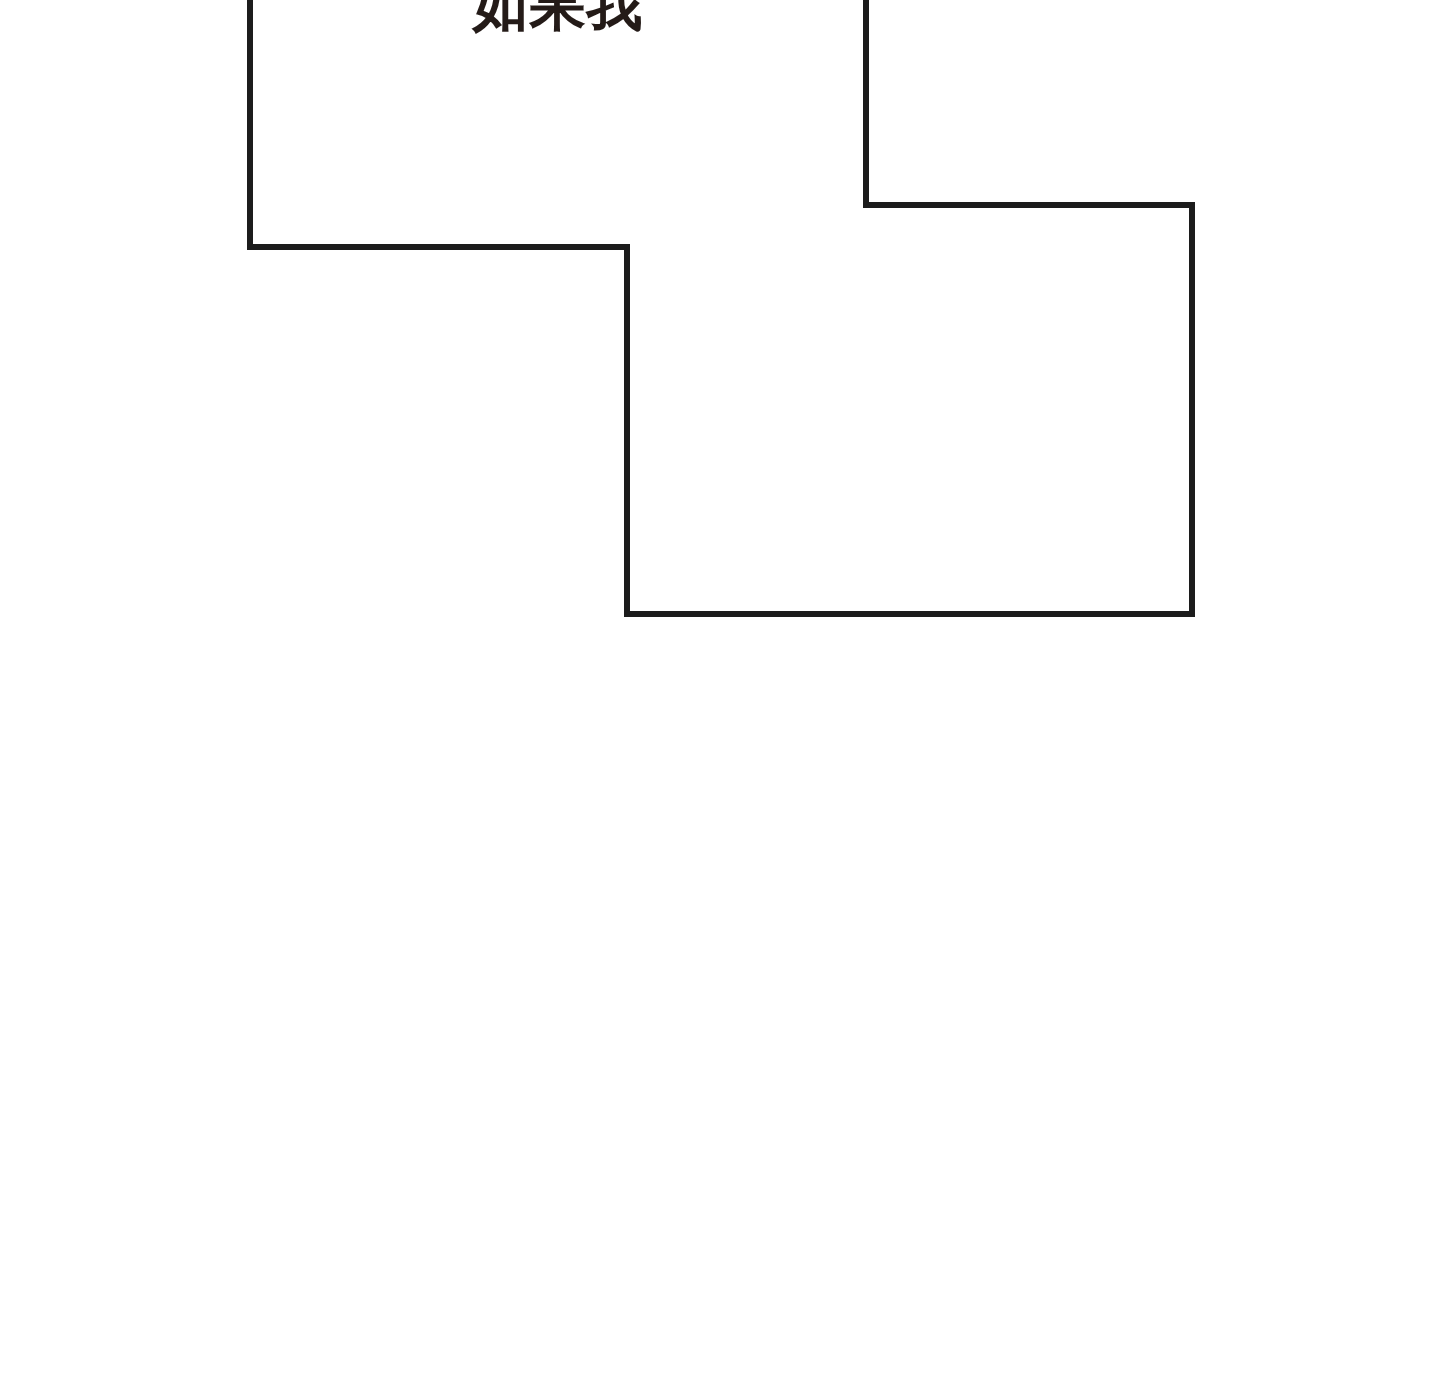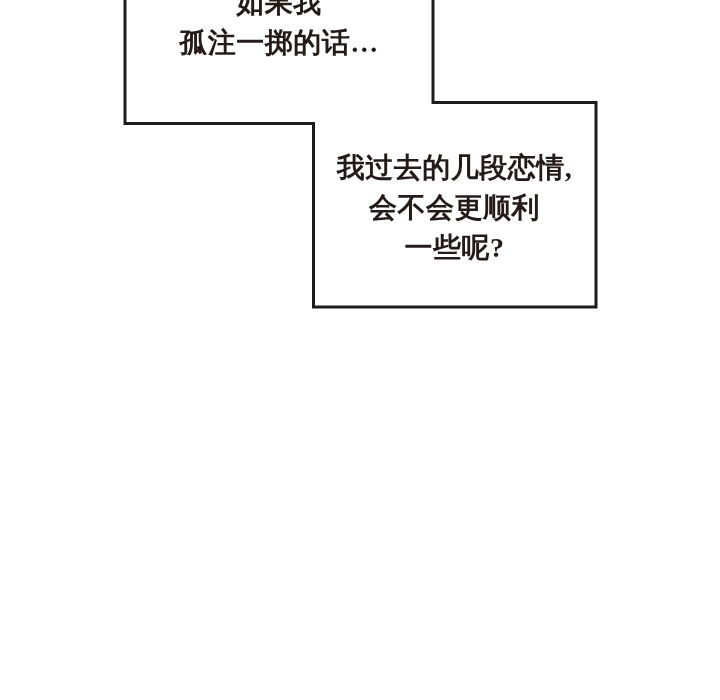--- a/index.html
+++ b/index.html
@@ -6,21 +6,21 @@
     margin: 0;
     padding: 0;
     background: #ffffff;
   }
   .canvas {
     position: relative;
     width: 720px;
     height: 532px;
     background: #ffffff;
     overflow: hidden;
-    font-family: Liberation Serif, serif;
+    font-family: Liberation Sans, sans-serif;
   }
   .bubble-svg {
     position: absolute;
     top: 0;
     left: 0;
     display: block;
   }
   .bubble-text {
     position: absolute;
     text-align: center;
@@ -46,22 +46,16 @@
 <body>
 
 <div class="canvas">
 
   <svg class="bubble-svg" width="720" height="700" viewBox="0 0 720 700" xmlns="http://www.w3.org/2000/svg">
     <polygon stroke-width="3" points="125,-20 125,123.5 313.5,123.5 313.5,307 596,307 596,102.5 433,102.5 433,-20" fill="#ffffff" stroke="#1c1c1c"></polygon>
   </svg>
 
   <div class="bubble-text bubble-text-1">
     <div class="line">如果我</div>
-    <div class="line">孤注一掷的话…</div>
   </div>
 
-  <div class="bubble-text bubble-text-2">
-    <div class="line">我过去的几段恋情,</div>
-    <div class="line">会不会更顺利</div>
-    <div class="line">一些呢?</div>
-  </div>
 
 </div>
 
 </body></html>

